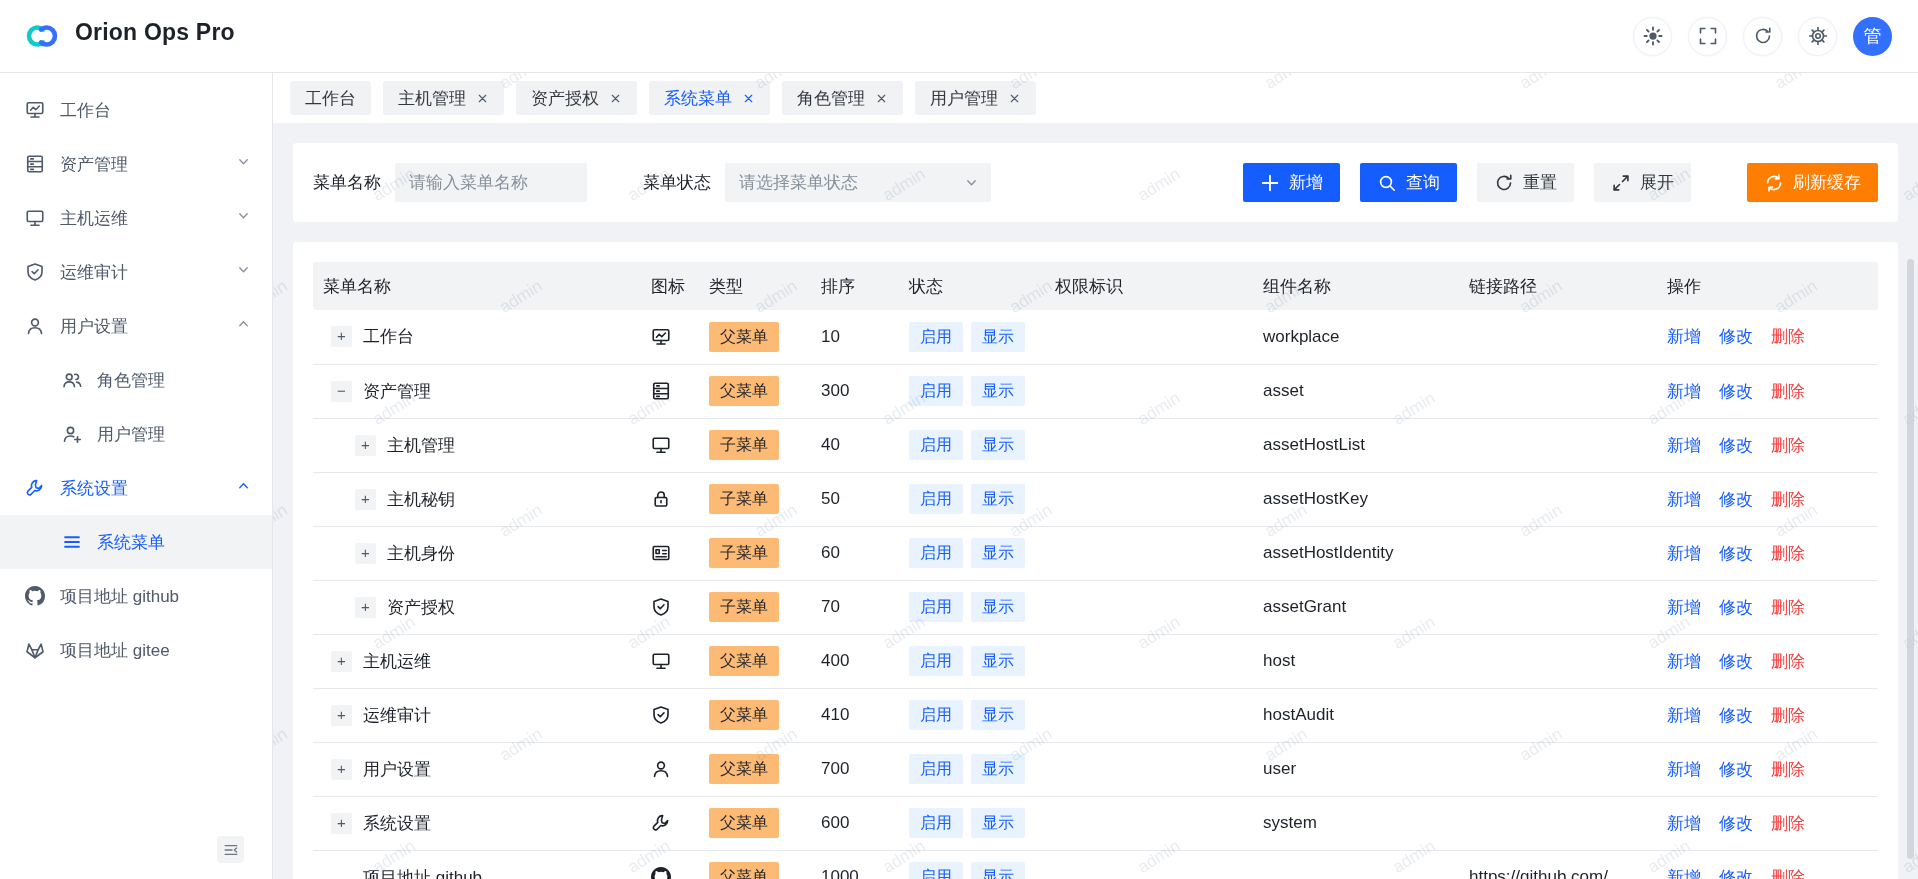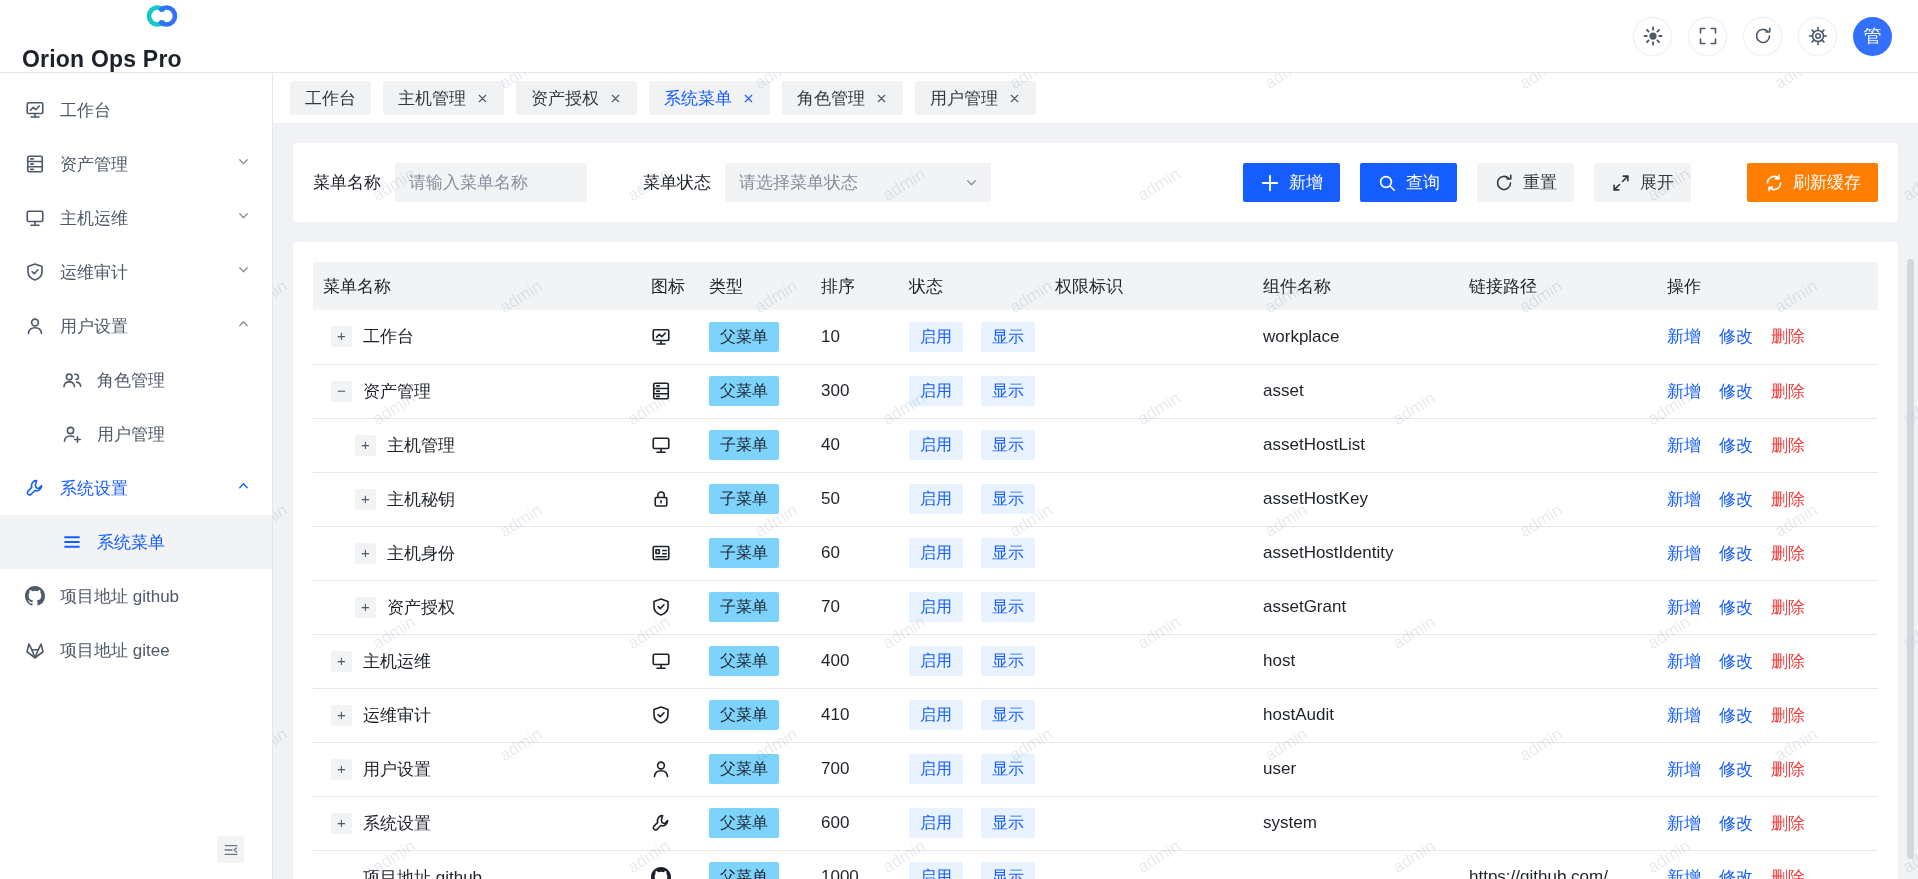--- a/index.html
+++ b/index.html
@@ -3,21 +3,21 @@
 <meta charset="utf-8">
 <style>
   * { box-sizing: border-box; margin: 0; padding: 0; }
   html,body { width: 1918px; height: 879px; overflow: hidden; }
   body { font-family: "Liberation Sans", sans-serif; color: var(--text); background: #fff; font-size: 17px; }
   .icon svg { display:block; }
 
   
   .topbar { height: 73px; display:flex; align-items:center; justify-content:space-between;
             padding: 0 26px 0 22px; border-bottom: 1px solid var(--border); background:#fff; position:relative; z-index:20; }
-  .logo-wrap { display:flex; align-items:flex-end; gap:13px;flex-direction:column; }
+  .logo-wrap { display:flex; align-items:flex-start; gap:13px; }
   .logo-title { font-size: 23px; font-weight: 600; color:#1d2129; letter-spacing:.2px; }
   .topbar-actions { display:flex; align-items:center; gap:16px; }
   .icon-btn { width:39px; height:39px; border-radius:50%; background:#fff; border:1px solid #eef0f4;
               box-shadow: 0 0 0 1px rgba(0,0,0,0.015); display:flex; align-items:center; justify-content:center;
               color:#4e5969; cursor:pointer; }
   .avatar { width:39px; height:39px; border-radius:50%; background: var(--avatar-bg); color:#fff;
             display:flex; align-items:center; justify-content:center; font-size:18px; cursor:pointer; }
 
   
   .main { display:flex; height: 806px; }
@@ -73,24 +73,24 @@
   col.w-status{width:146px} col.w-perm{width:208px} col.w-comp{width:206px} col.w-path{width:198px}
   thead th { background:#f2f3f5; height:48px; text-align:left; font-weight:500; color:#1d2129; padding:0 8px; }
   thead th:first-child { padding-left:10px; border-radius:2px 0 0 2px; }
   thead th:last-child { border-radius:0 2px 2px 0; }
   tbody td { height:54px; border-bottom:1px solid #e6e8eb; padding:0 8px; color:#1d2129; overflow:hidden; white-space:nowrap; }
   .tree { display:flex; align-items:center; gap:11px; }
   .expand-btn { width:21px; height:21px; flex:0 0 21px; background:#f2f3f5; border-radius:2px; color:#4e5969;
                 font-size:15px; line-height:19px; text-align:center; cursor:pointer; user-select:none; }
   .expand-spacer { width:21px; flex:0 0 21px; }
   .c-icon .icon { color:#1d2129; }
-  .tag { display:inline-block; height:30px; line-height:30px; padding:0 11px; background:#7dd3fc; color:#1d2129;
+  .tag { display:inline-block; height:30px; line-height:30px; padding:0 11px; background:#fdba74; color:#1d2129;
          border-radius:2px; font-size:16px; }
   .tag.blue { background: var(--status-tag-bg); color: var(--primary); }
-  .c-status .tag + .tag { margin-left:18px; }
+  .c-status .tag + .tag { margin-left:8px; }
   .op-link { color: var(--primary); text-decoration:none; margin-right:18px; cursor:pointer; }
   .op-link.danger { color: var(--danger); }
 
   
   .watermark-layer { position:absolute; inset:0; pointer-events:none; z-index:15; overflow:hidden; }
   .wm { position:absolute; transform: rotate(-32deg); color: rgba(80,100,130,0.13); font-size:17px; white-space:nowrap; }
 
   
   .scroll-thumb { position:absolute; right:4px; top:186px; width:7px; height:600px; border-radius:4px;
                   background:#c9cdd4; opacity:.75; z-index:30; cursor:pointer; }

